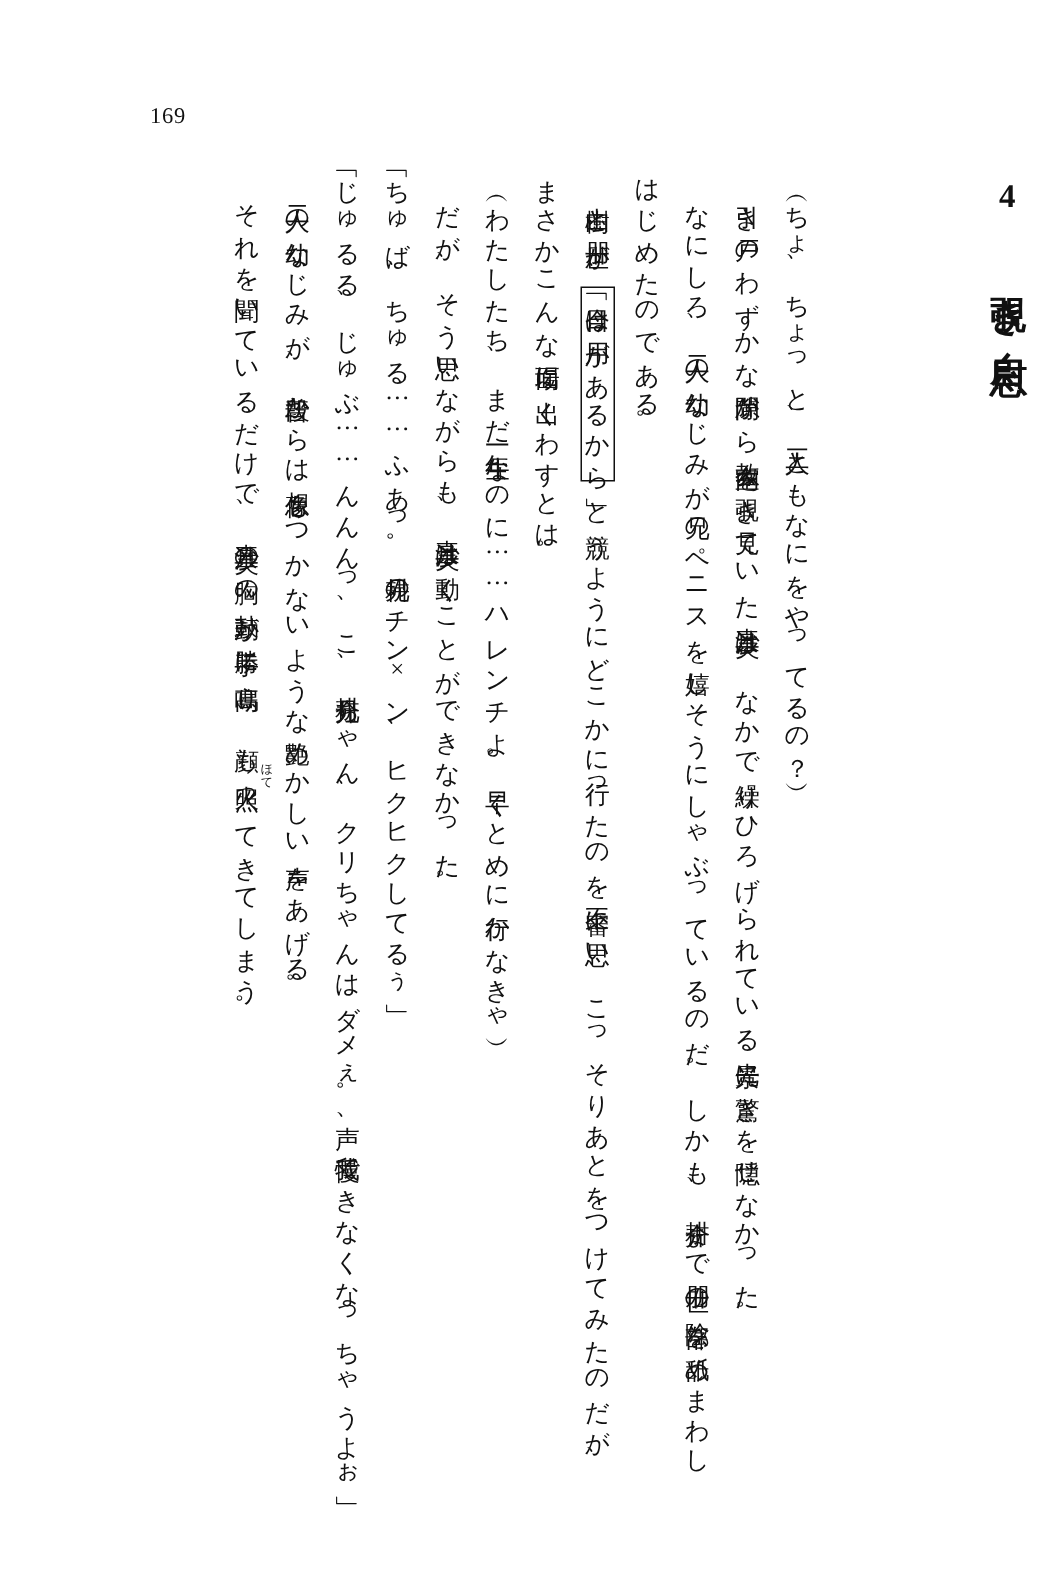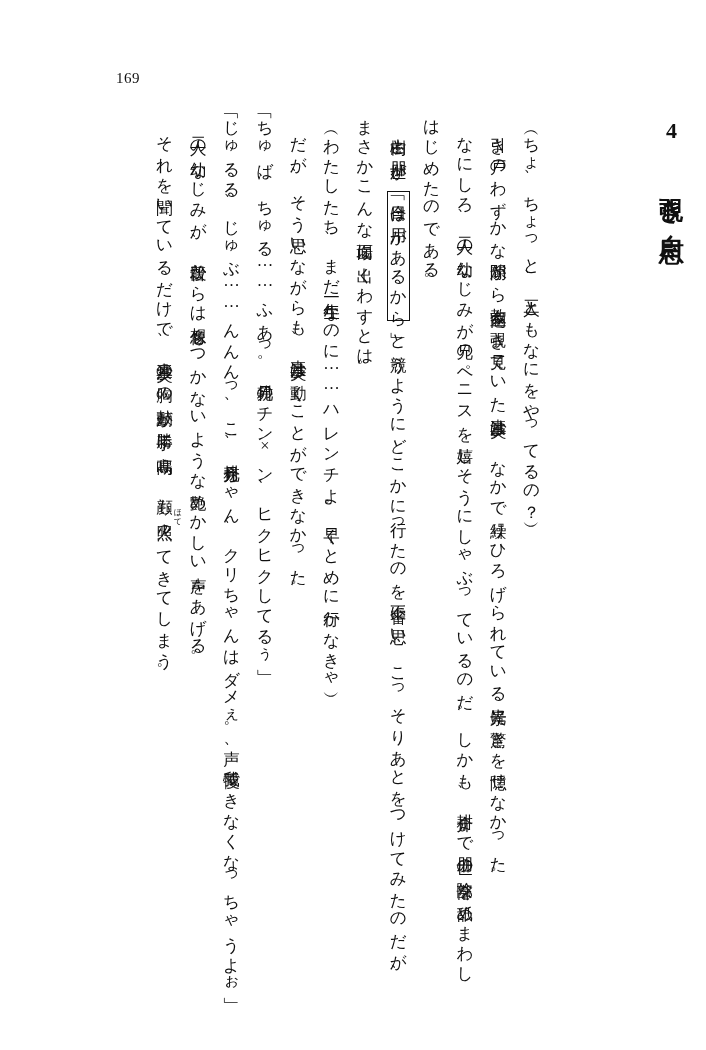--- a/index.html
+++ b/index.html
@@ -18,21 +18,21 @@
   .page {
     position: absolute;
     left: 0;
     top: 0;
     width: 706px;
     height: 1050px;
     background: #fff;
   }
   .page-number {
     position: absolute;
-    left: 116px;
+    left: 100px;
     top: 70px;
     font-size: 15px;
     letter-spacing: 0.5px;
     color: #111;
     font-family: "Liberation Serif", "DejaVu Serif", serif;
   }
   .chapter-title {
     writing-mode: vertical-rl;
     -webkit-writing-mode: vertical-rl;
     text-orientation: upright;

